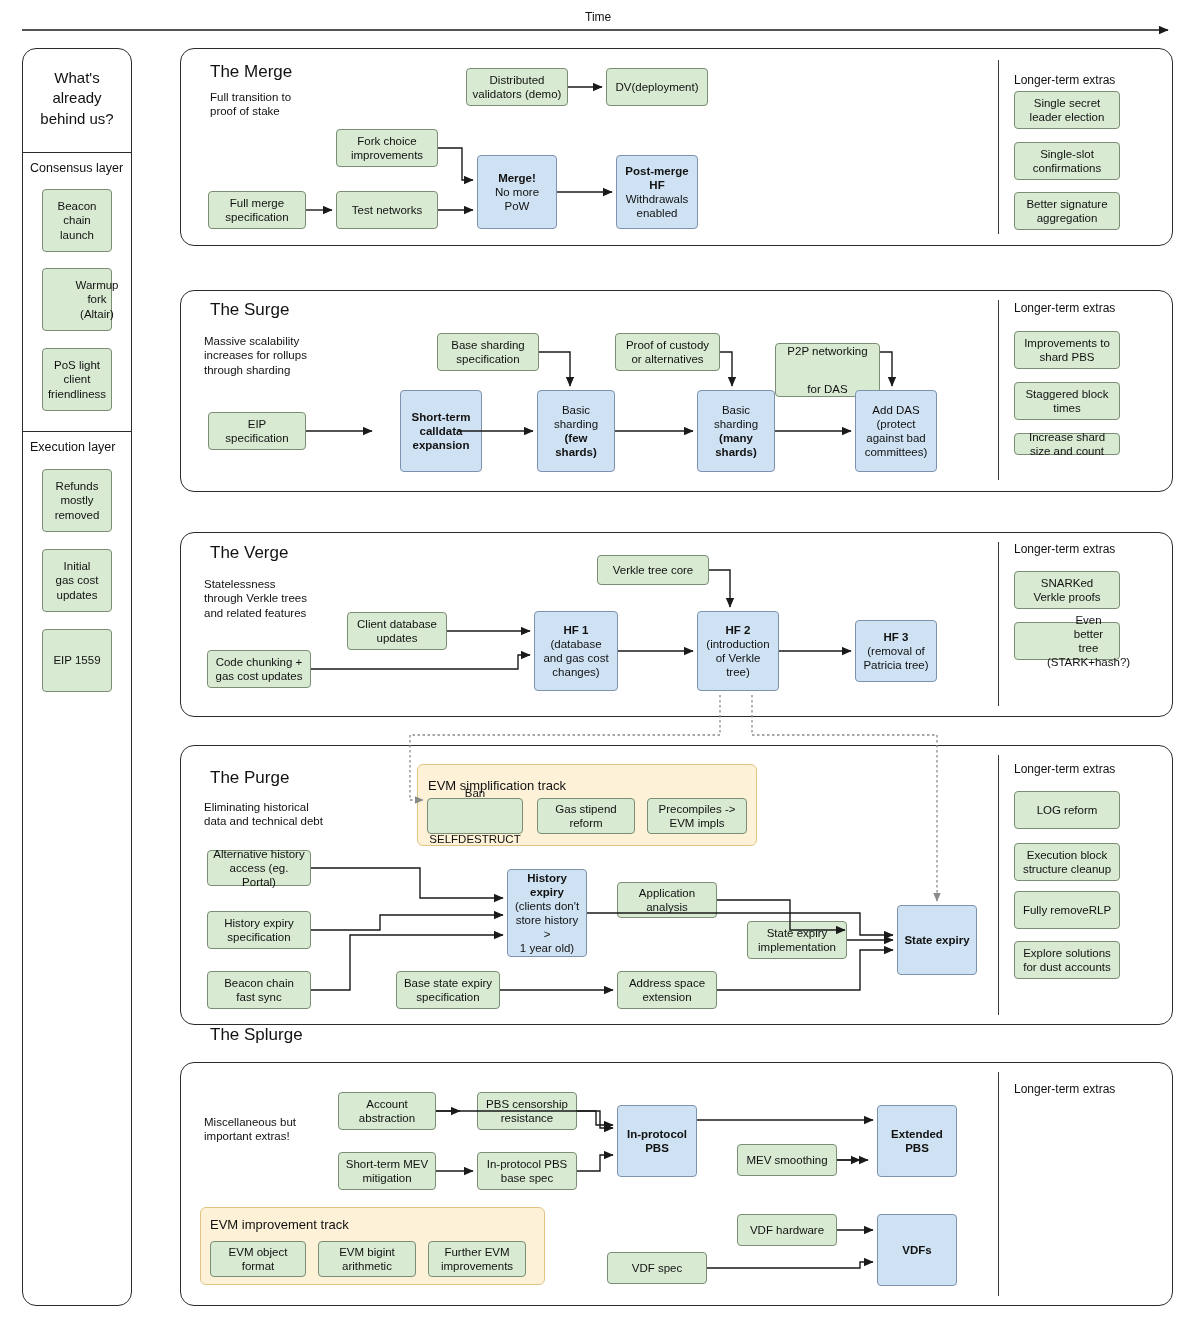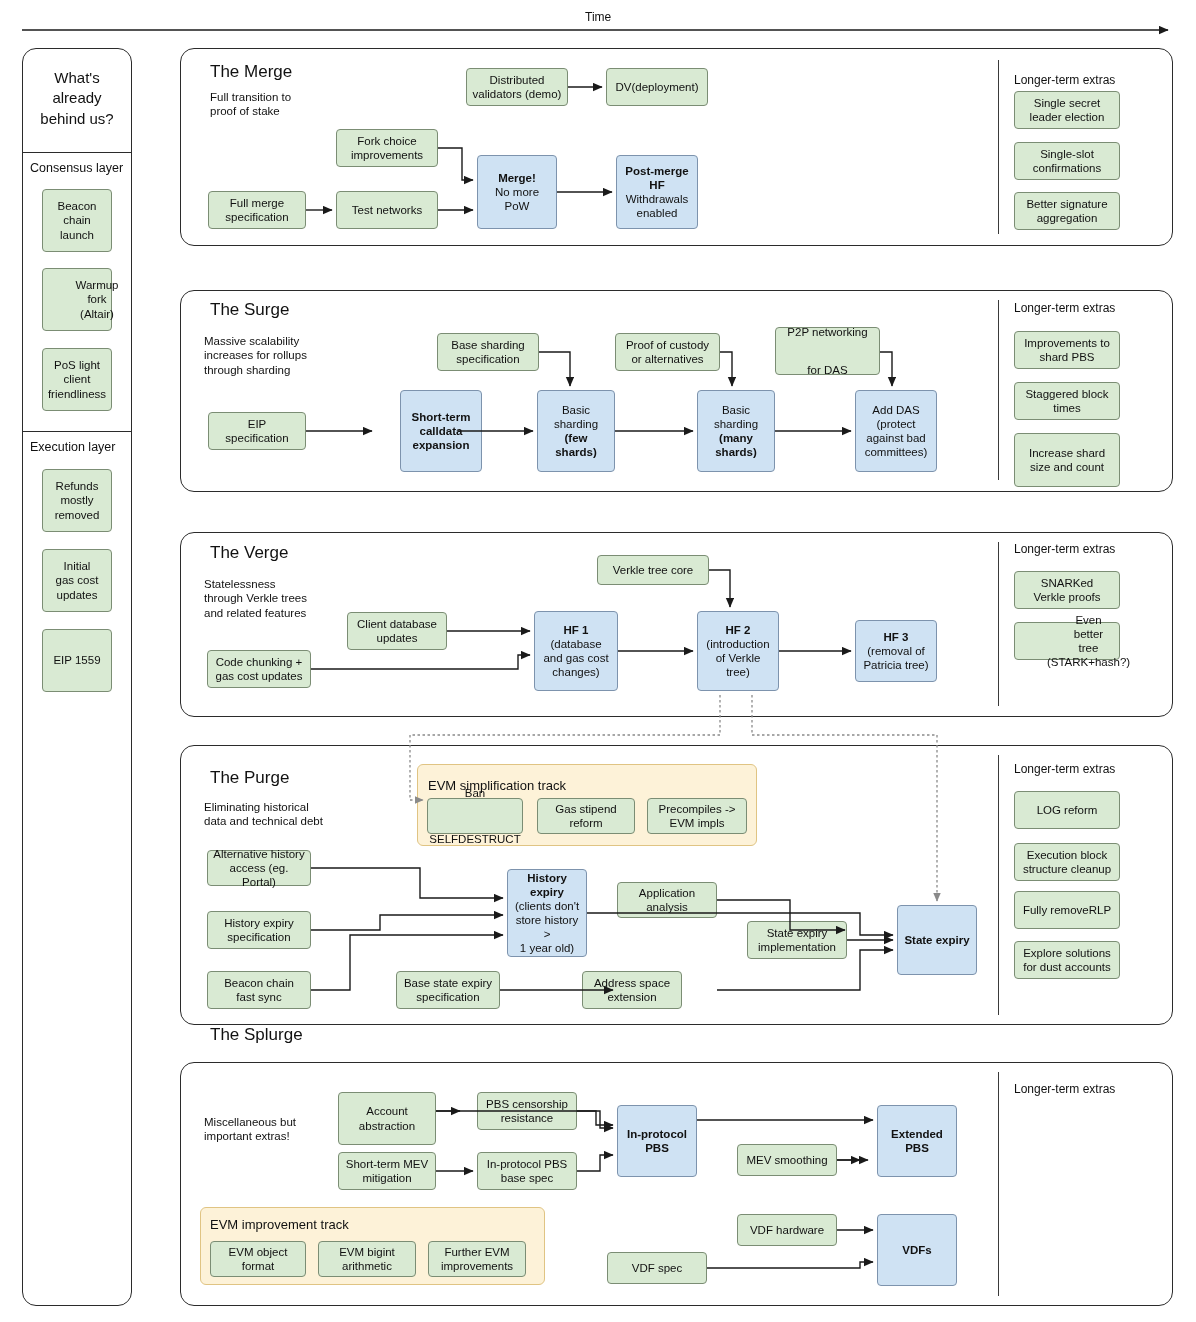--- a/index.html
+++ b/index.html
@@ -144,21 +144,21 @@
   <div class="extras-title" style="left:1014px;top:301px;">Longer-term extras</div>
 
   <div class="node green" style="left:437px;top:333px;width:102px;height:38px;flex-direction:column;">
     <span>Base sharding</span>
     <span>specification</span>
   </div>
   <div class="node green" style="left:615px;top:333px;width:105px;height:38px;flex-direction:column;">
     <span>Proof of custody</span>
     <span>or alternatives</span>
   </div>
-  <div class="node green" style="left:775px;top:327px;width:105px;height:48px;flex-direction:column;gap:24px;">
+  <div class="node green" style="left:775px;top:343px;width:105px;height:54px;flex-direction:column;gap:24px;">
     <span>P2P networking</span>
     <span>for DAS</span>
   </div>
   <div class="node green" style="left:208px;top:412px;width:98px;height:38px;flex-direction:column;">
     <span>EIP</span>
     <span>specification</span>
   </div>
   <div class="node blue" style="left:376px;top:390px;width:82px;height:82px;flex-direction:column;margin-left:24px;">
     <span class="bold">Short-term</span>
     <span class="bold">calldata</span>
@@ -183,21 +183,21 @@
   </div>
 
   <div class="node green" style="left:1014px;top:331px;width:106px;height:38px;flex-direction:column;">
     <span>Improvements to</span>
     <span>shard PBS</span>
   </div>
   <div class="node green" style="left:1014px;top:382px;width:106px;height:38px;flex-direction:column;">
     <span>Staggered block</span>
     <span>times</span>
   </div>
-  <div class="node green" style="left:1014px;top:433px;width:106px;height:54px;flex-direction:column;">
+  <div class="node green" style="left:1014px;top:433px;width:106px;height:22px;flex-direction:column;">
     <span>Increase shard</span>
     <span>size and count</span>
   </div>
 
   <div class="panel" style="left:180px;top:532px;width:993px;height:185px;"></div>
   <div class="panel-title" style="left:210px;top:543px;">The Verge</div>
   <div class="panel-sub" style="left:204px;top:577px;width:160px;">
     <div>Statelessness</div>
     <div>through Verkle trees</div>
     <div>and related features</div>
@@ -291,21 +291,21 @@
     <span>analysis</span>
   </div>
   <div class="node green" style="left:747px;top:921px;width:100px;height:38px;flex-direction:column;">
     <span>State expiry</span>
     <span>implementation</span>
   </div>
   <div class="node green" style="left:396px;top:971px;width:104px;height:38px;flex-direction:column;">
     <span>Base state expiry</span>
     <span>specification</span>
   </div>
-  <div class="node green" style="left:582px;top:971px;width:100px;height:38px;flex-direction:column;">
+  <div class="node green" style="left:617px;top:971px;width:100px;height:38px;flex-direction:column;">
     <span>Address space</span>
     <span>extension</span>
   </div>
   <div class="node blue" style="left:897px;top:905px;width:80px;height:70px;">
     <span class="bold">State expiry</span>
   </div>
 
   <div class="node green" style="left:1014px;top:791px;width:106px;height:38px;flex-direction:column;">
     <span>LOG reform</span>
   </div>
@@ -324,21 +324,21 @@
 
   <div class="panel" style="left:180px;top:1062px;width:993px;height:244px;"></div>
   <div class="panel-title" style="left:210px;top:1025px;">The Splurge</div>
   <div class="panel-sub" style="left:204px;top:1115px;width:140px;">
     <div>Miscellaneous but</div>
     <div>important extras!</div>
   </div>
   <div class="divider" style="left:998px;top:1072px;height:224px;"></div>
   <div class="extras-title" style="left:1014px;top:1082px;">Longer-term extras</div>
 
-  <div class="node green" style="left:338px;top:1092px;width:98px;height:53px;flex-direction:column;">
+  <div class="node green" style="left:338px;top:1092px;width:98px;height:38px;flex-direction:column;">
     <span>Account</span>
     <span>abstraction</span>
   </div>
   <div class="node green" style="left:477px;top:1092px;width:100px;height:38px;flex-direction:column;">
     <span>PBS censorship</span>
     <span>resistance</span>
   </div>
   <div class="node green" style="left:338px;top:1152px;width:98px;height:38px;flex-direction:column;">
     <span>Short-term MEV</span>
     <span>mitigation</span>

